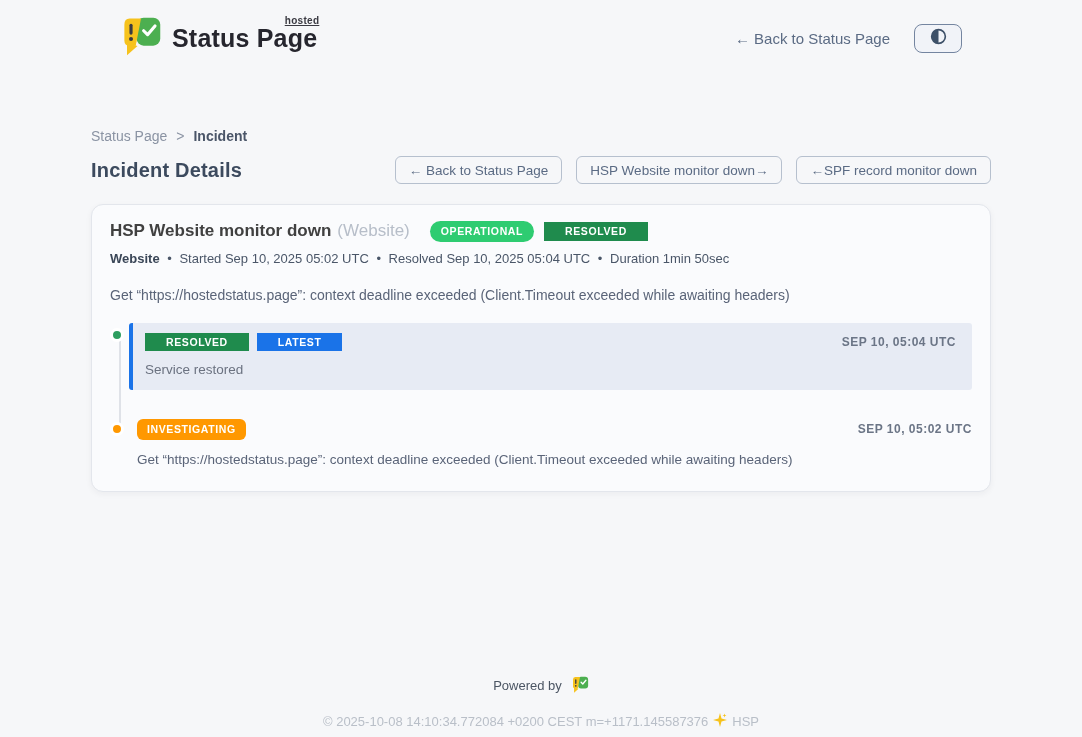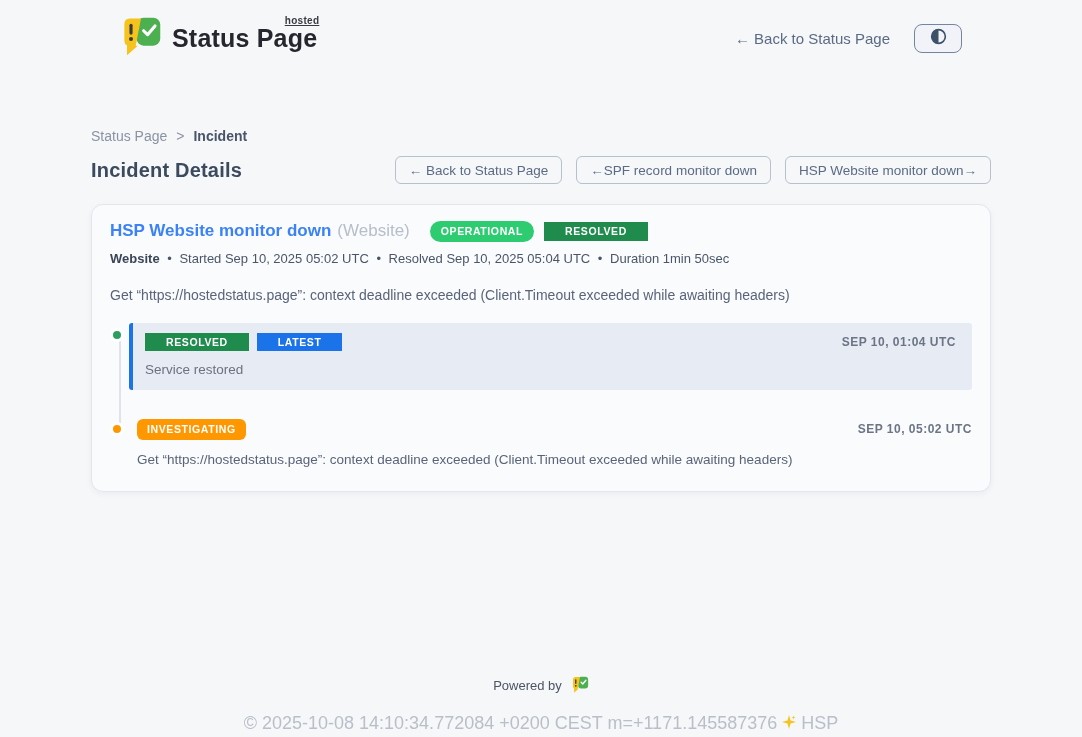--- a/index.html
+++ b/index.html
@@ -38,21 +38,21 @@
     font-family:"Liberation Sans", sans-serif; white-space:nowrap;
   }
 
   
   .card {
     margin-top:20px; background:#fafbfd; border:1px solid #e3e6ec; border-radius:12px;
     box-shadow:0 2px 6px rgba(30,40,60,0.05);
     padding:16px 18px 24px 18px;
   }
   .card-head { display:flex; align-items:center; }
-  .incident-title { font-size:17px; font-weight:700; color:#3b82f6; }
+  .incident-title { font-size:17px; font-weight:700; color:#404040; }
   .incident-component { font-size:17px; font-weight:400; color:#b7bec9; margin-left:6px; }
   .badge {
     display:inline-block; color:#fff; font-weight:700; font-size:10.5px;
     letter-spacing:0.6px; padding:4px 21px; border-radius:0; line-height:1;
   }
   .badge-operational { background:#2ecc71; border-radius:999px; padding:5px 11px; margin-left:20px; }
   .badge-resolved { background:#1f8b4d; margin-left:10px; }
   .badge-latest { background:#1a73e8; margin-left:8px; }
   .badge-investigating { background:#ff9800; border-radius:6px; padding:5px 10px; }
   .meta { margin-top:9px; font-size:13px; color:#4a5668; }
@@ -80,21 +80,21 @@
   .tl-row { display:flex; justify-content:space-between; align-items:center; }
   .tl-badges { display:flex; align-items:center; }
   .tl-badges .badge:first-child { margin-left:0; }
   .tl-time { font-size:12px; font-weight:700; color:#6b7586; letter-spacing:0.5px; }
   .tl-msg { margin-top:11px; font-size:13.5px; color:#6b7280; }
   .tl-body.plain .tl-msg { color:#5a6478; margin-top:12px; }
 
   
   .footer { text-align:center; margin-top:184px; }
   .powered { font-size:13px; color:#4b5563; display:inline-flex; align-items:center; gap:9px; }
-  .copyright { margin-top:17px; font-size:18px; color:#b9bfc8; display:flex; align-items:center; justify-content:center; gap:5px; }
+  .copyright { margin-top:17px; font-size:13px; color:#b9bfc8; display:flex; align-items:center; justify-content:center; gap:5px; }
 </style>
 </head>
 <body>
 
 <div class="header">
   <div class="logo">
     <span>
       <svg width="42" height="42" viewBox="0 0 48 46">
         <rect x="19" y="2" width="27" height="32" rx="8" fill="#4caf50"></rect>
         <path d="M11 3 Q5 3 5 10 L5 28 Q5 34 11 34 L18 34 L24 3 Z" fill="#f6c21c"></path>
@@ -127,22 +127,22 @@
   <div class="breadcrumb">
     <span>Status Page</span>
     <span>&gt;</span>
     <span class="current">Incident</span>
   </div>
 
   <div class="title-row">
     <h1 class="page-title">Incident Details</h1>
     <div class="nav-buttons">
       <button class="nav-btn">← Back to Status Page</button>
+      <button class="nav-btn">HSP Website monitor down→</button>
       <button class="nav-btn">←SPF record monitor down</button>
-      <button class="nav-btn">HSP Website monitor down→</button>
     </div>
   </div>
 
   <div class="card">
     <div class="card-head">
       <span class="incident-title">HSP Website monitor down</span>
       <span class="incident-component">(Website)</span>
       <span class="badge badge-operational">OPERATIONAL</span>
       <span class="badge badge-resolved">RESOLVED</span>
     </div>
@@ -163,21 +163,21 @@
       <div class="tl-line"></div>
 
       <div class="tl-entry">
         <div class="tl-dot dot-green"></div>
         <div class="tl-body highlight">
           <div class="tl-row">
             <div class="tl-badges">
               <span class="badge badge-resolved">RESOLVED</span>
               <span class="badge badge-latest">LATEST</span>
             </div>
-            <span class="tl-time">SEP 10, 01:04 UTC</span>
+            <span class="tl-time">SEP 10, 05:04 UTC</span>
           </div>
           <div class="tl-msg">Service restored</div>
         </div>
       </div>
 
       <div class="tl-entry">
         <div class="tl-dot dot-orange"></div>
         <div class="tl-body plain">
           <div class="tl-row">
             <div class="tl-badges">

